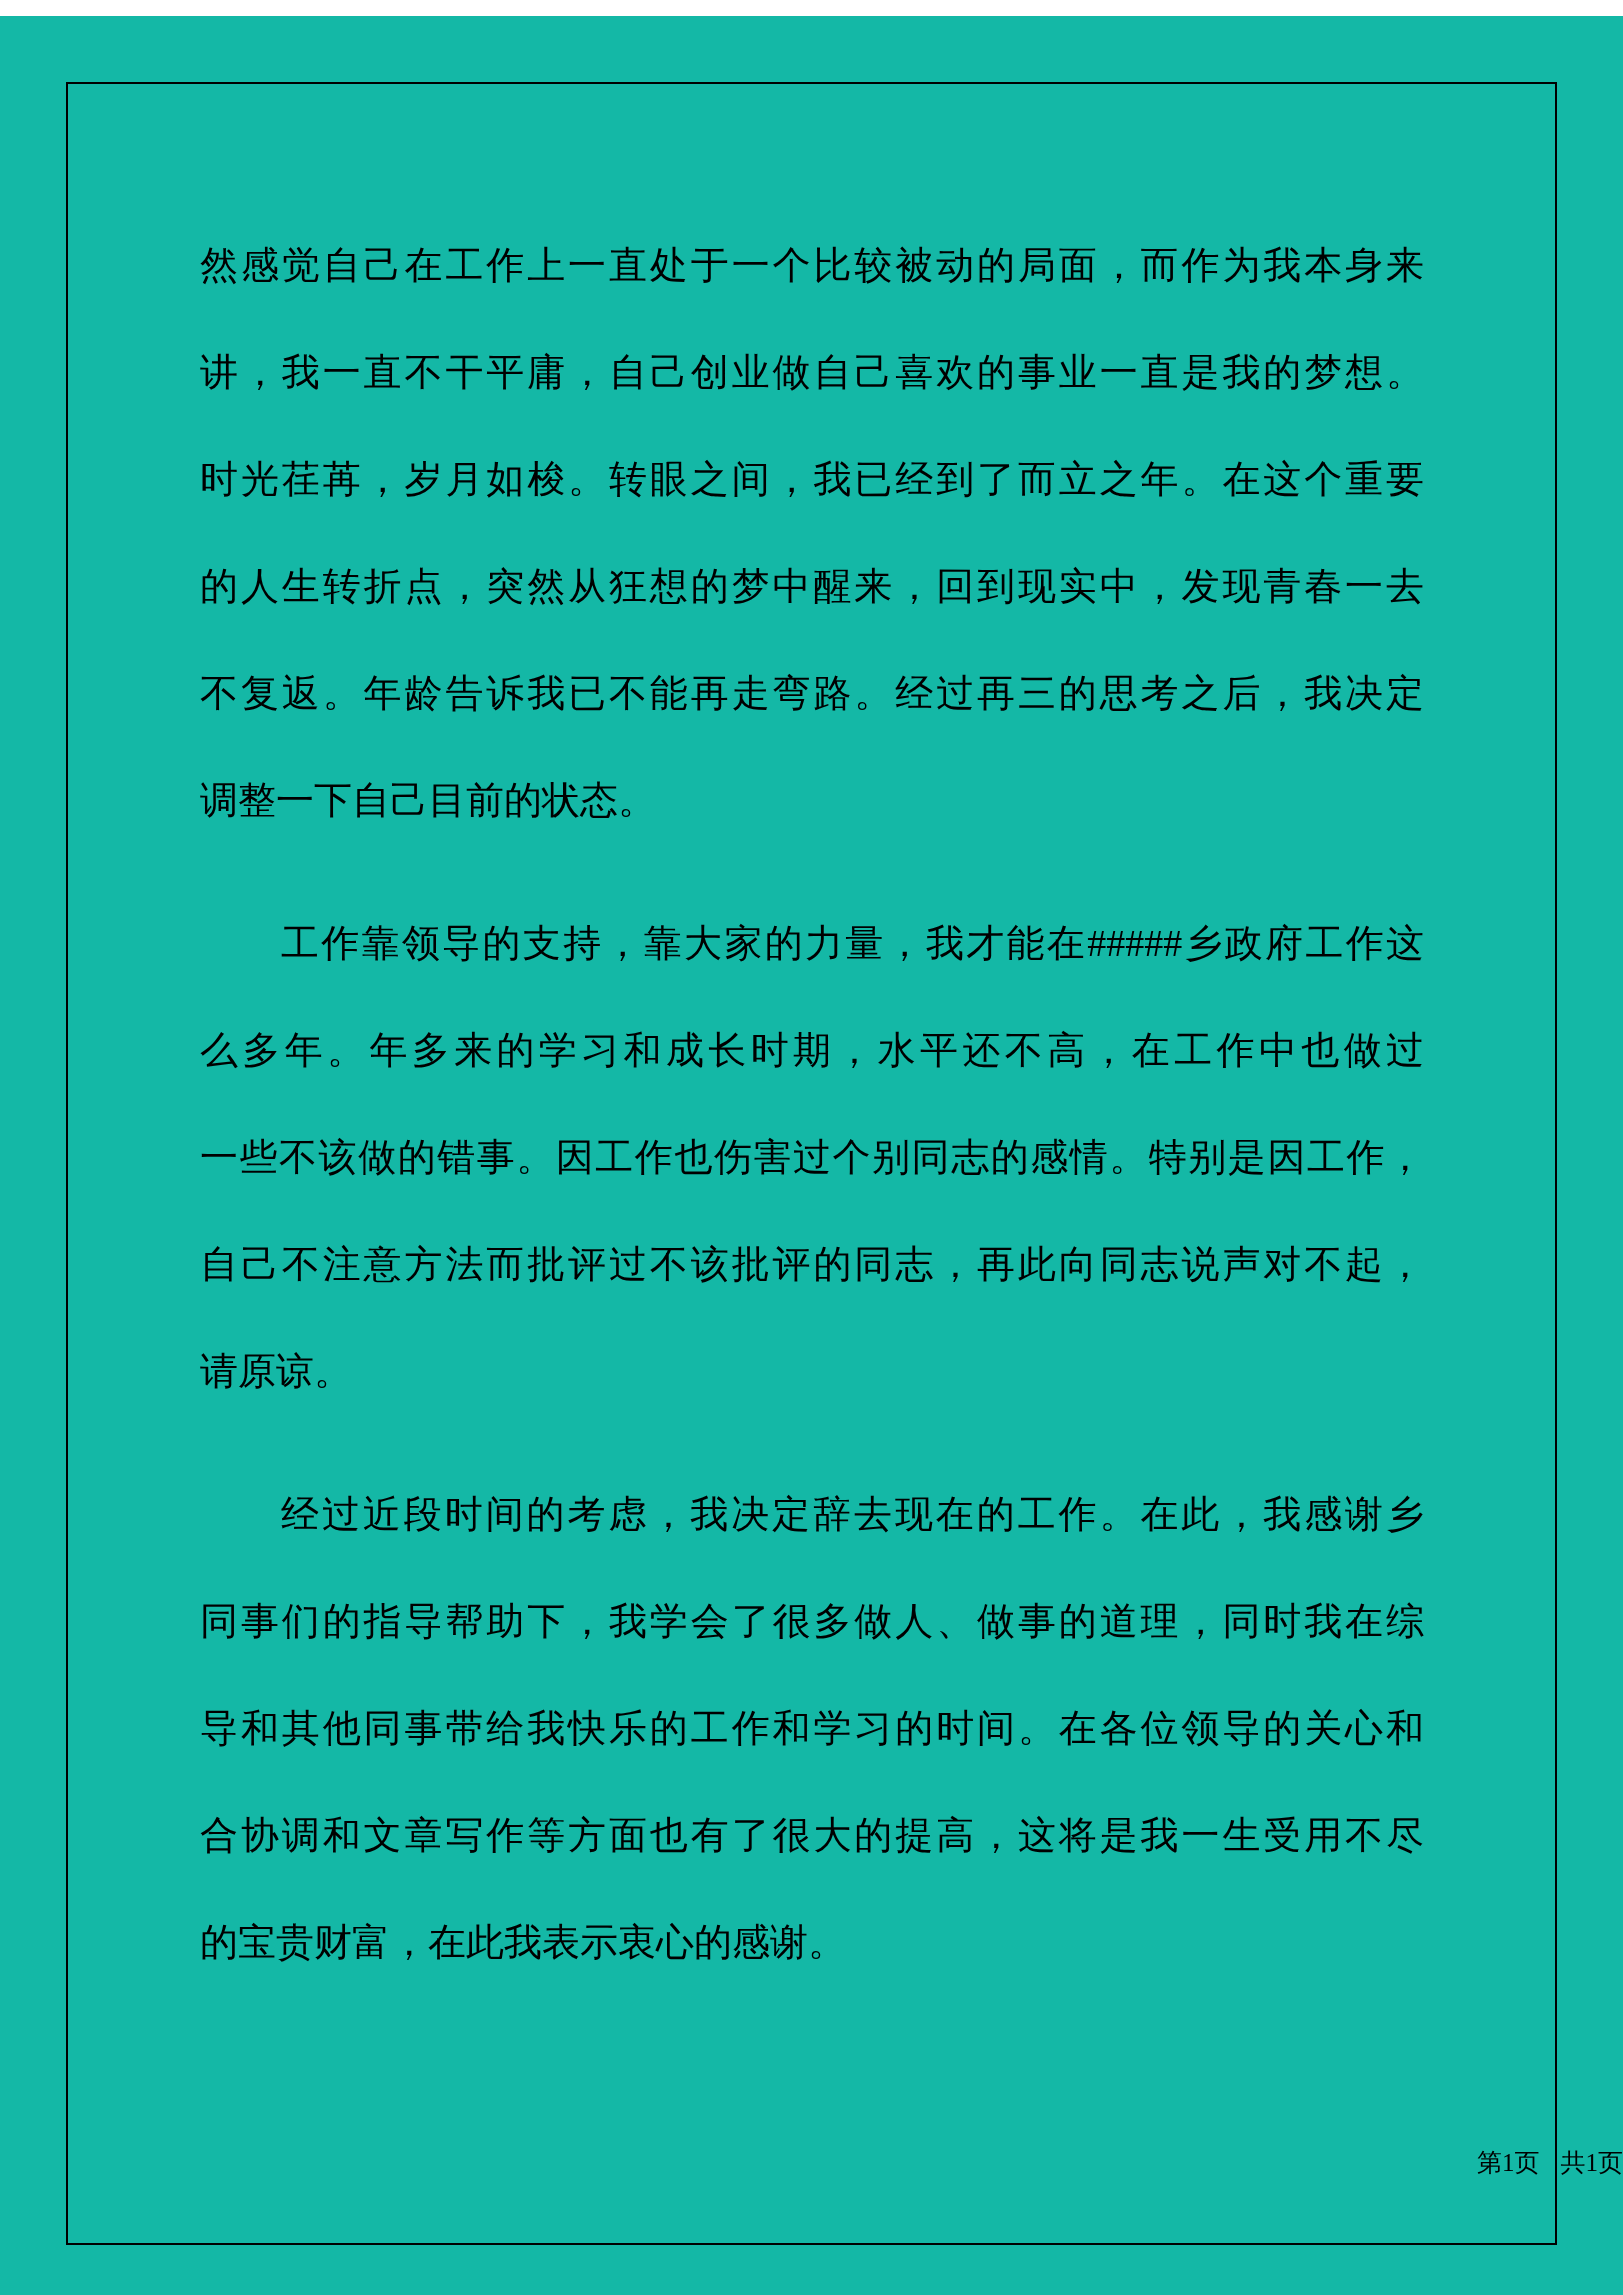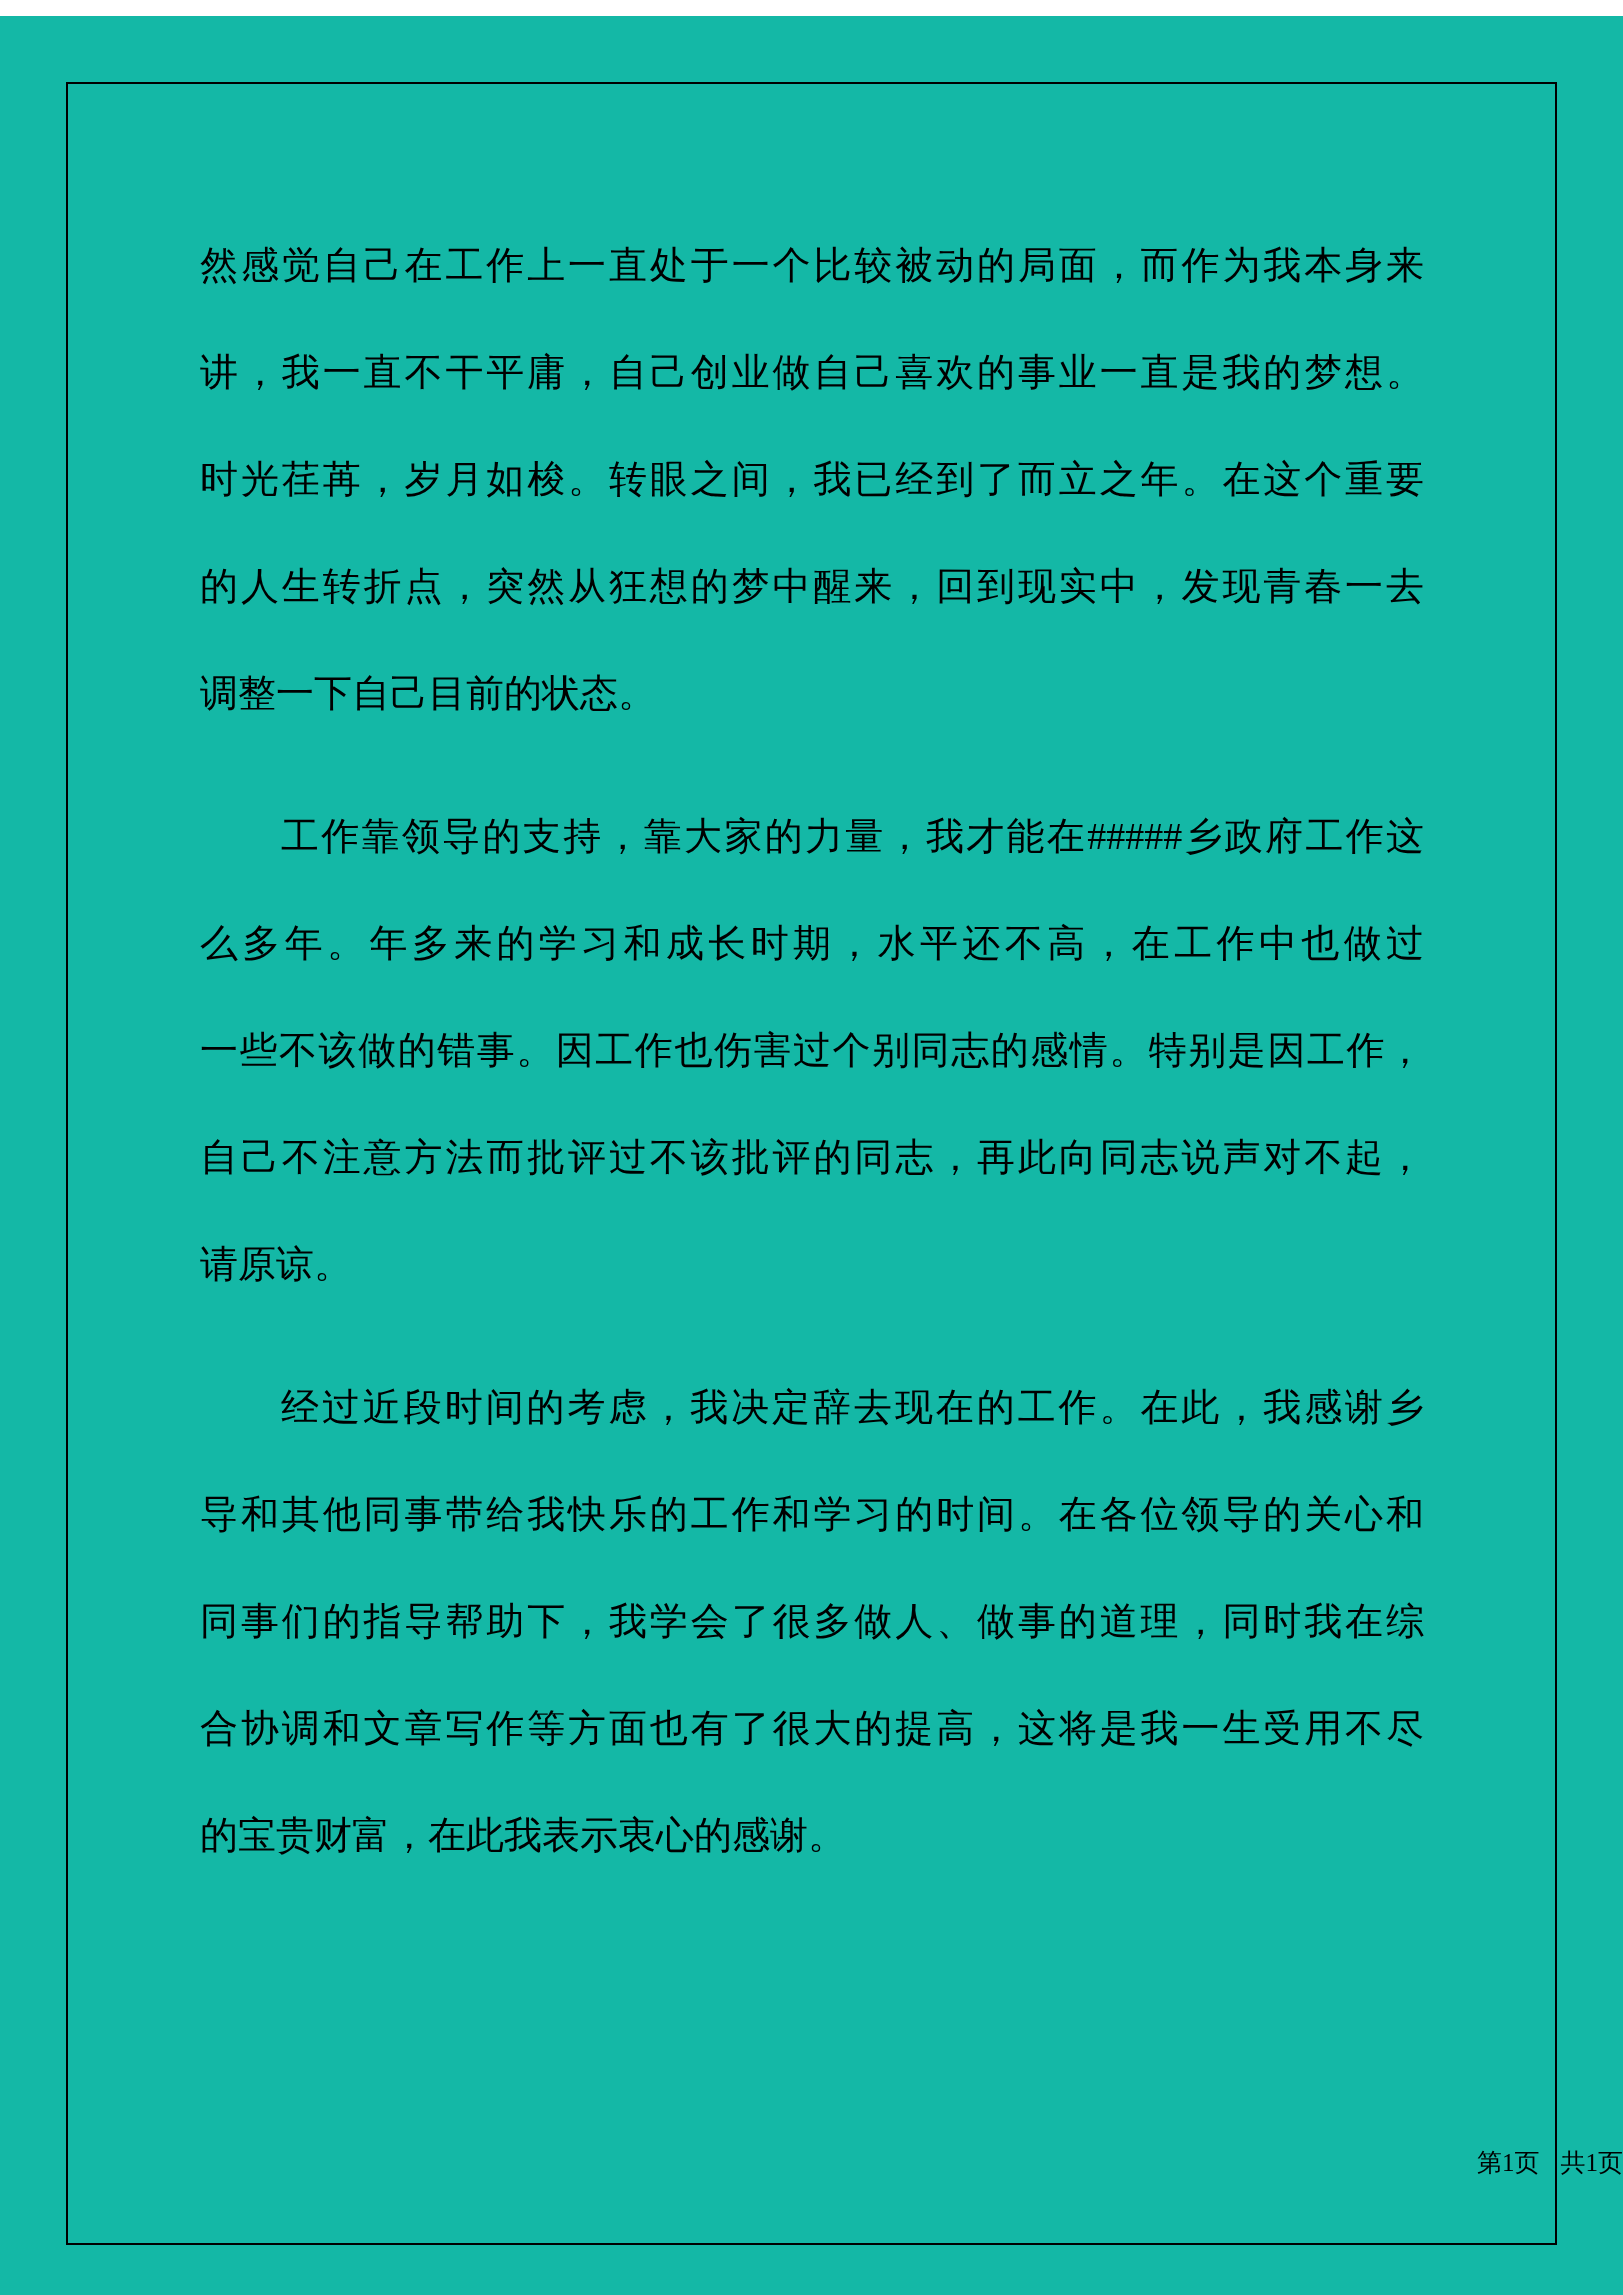--- a/index.html
+++ b/index.html
@@ -72,31 +72,32 @@
 
 <div class="page">
 
   <div class="page-border"></div>
 
   <div class="doc-text">
     <div class="line">然感觉自己在工作上一直处于一个比较被动的局面，而作为我本身来</div>
     <div class="line">讲，我一直不干平庸，自己创业做自己喜欢的事业一直是我的梦想。</div>
     <div class="line">时光荏苒，岁月如梭。转眼之间，我已经到了而立之年。在这个重要</div>
     <div class="line">的人生转折点，突然从狂想的梦中醒来，回到现实中，发现青春一去</div>
+    <div class="line">不复返。年龄告诉我已不能再走弯路。经过再三的思考之后，我决定</div>
     <div class="line short">调整一下自己目前的状态。</div>
 
     <div class="line indent">工作靠领导的支持，靠大家的力量，我才能在#####乡政府工作这</div>
     <div class="line">么多年。年多来的学习和成长时期，水平还不高，在工作中也做过</div>
     <div class="line">一些不该做的错事。因工作也伤害过个别同志的感情。特别是因工作，</div>
     <div class="line">自己不注意方法而批评过不该批评的同志，再此向同志说声对不起，</div>
     <div class="line short">请原谅。</div>
 
     <div class="line indent">经过近段时间的考虑，我决定辞去现在的工作。在此，我感谢乡</div>
+    <div class="line">同事们的指导帮助下，我学会了很多做人、做事的道理，同时我在综</div>
     <div class="line">导和其他同事带给我快乐的工作和学习的时间。在各位领导的关心和</div>
-    <div class="line">同事们的指导帮助下，我学会了很多做人、做事的道理，同时我在综</div>
     <div class="line">合协调和文章写作等方面也有了很大的提高，这将是我一生受用不尽</div>
     <div class="line short">的宝贵财富，在此我表示衷心的感谢。</div>
   </div>
 
   <div class="footer">
     <span>第1页</span><span class="footer-gap"></span><span>共1页</span>
   </div>
 
 </div>
 

